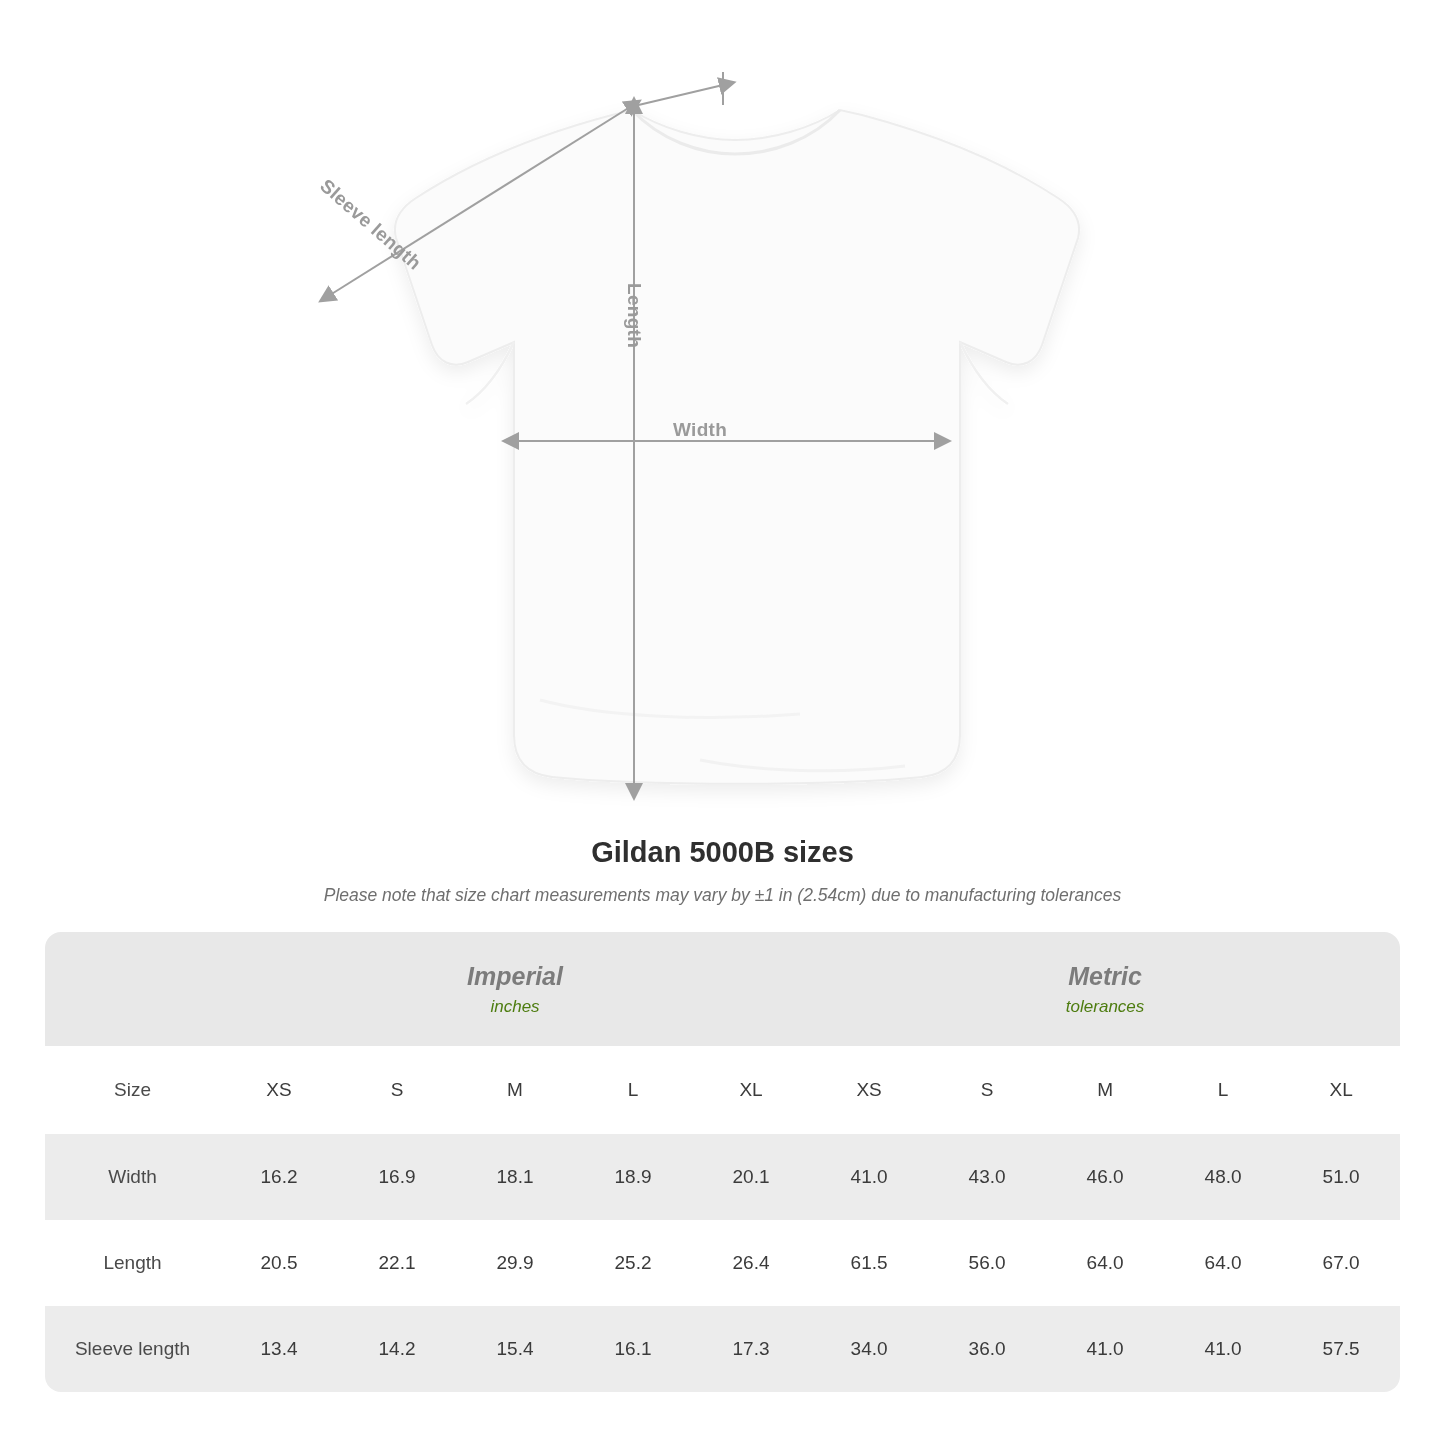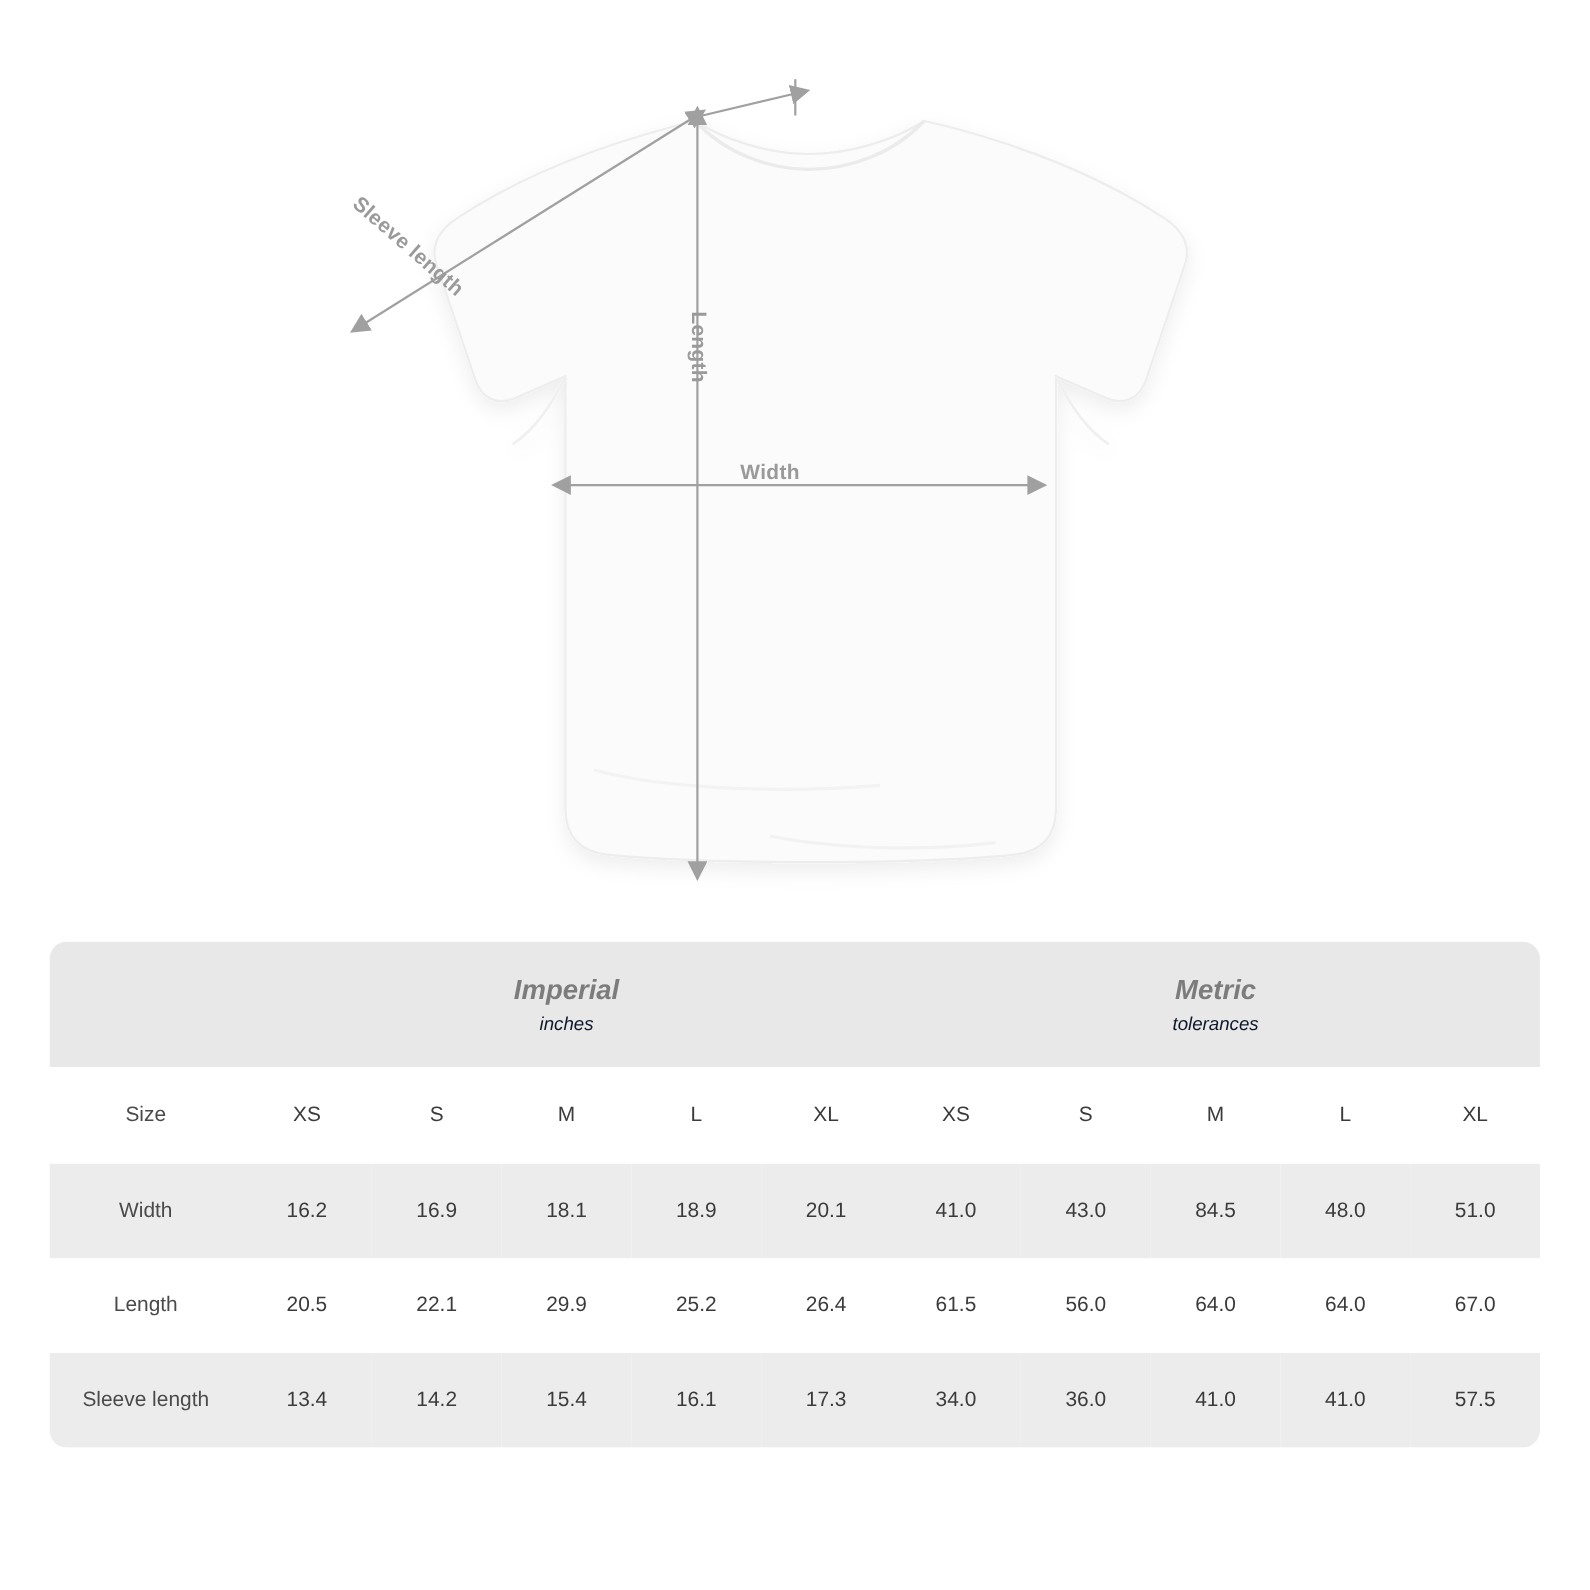--- a/index.html
+++ b/index.html
@@ -101,21 +101,21 @@
   .unit-name {
     font-size: 25px;
     font-style: italic;
     font-weight: bold;
     color: #7c7c7c;
     line-height: 1.25;
   }
   .unit-sub {
     font-size: 17px;
     font-style: italic;
-    color: #0f172a;
+    color: #4d7c0f;
     margin-top: 4px;
   }
   .row-head td {
     height: 86px;
     background: #ffffff;
   }
   .row-head td:first-child,
   .data-row td:first-child {
     font-weight: normal;
     color: #4a4a4a;
@@ -196,20 +196,24 @@
       <g>
         <line x1="515" y1="441" x2="938" y2="441" stroke="#a0a0a0" stroke-width="2" marker-start="url(#arrowStart)" marker-end="url(#arrowEnd)"></line>
       </g>
     </svg>
 
     <div class="dim-label label-sleeve">Sleeve length</div>
     <div class="dim-label label-length">Length</div>
     <div class="dim-label label-width">Width</div>
   </div>
 
+  <div class="title-block">
+    <h1 class="chart-title">Gildan 5000B sizes</h1>
+    <div class="chart-note">Please note that size chart measurements may vary by ±1 in (2.54cm) due to manufacturing tolerances</div>
+  </div>
 
   <div class="table-wrap">
     <table class="size-table">
       <colgroup>
         <col class="col-label">
         <col class="col-v">
           <col class="col-v">
           <col class="col-v">
           <col class="col-v">
           <col class="col-v">
@@ -248,21 +252,21 @@
 
         <tr class="data-row alt">
           <td>Width</td>
           <td>16.2</td>
           <td>16.9</td>
           <td>18.1</td>
           <td>18.9</td>
           <td>20.1</td>
           <td>41.0</td>
           <td>43.0</td>
-          <td>84.5</td>
+          <td>46.0</td>
           <td>48.0</td>
           <td>51.0</td>
         </tr>
 
         <tr class="data-row plain">
           <td>Length</td>
           <td>20.5</td>
           <td>22.1</td>
           <td>29.9</td>
           <td>25.2</td>

